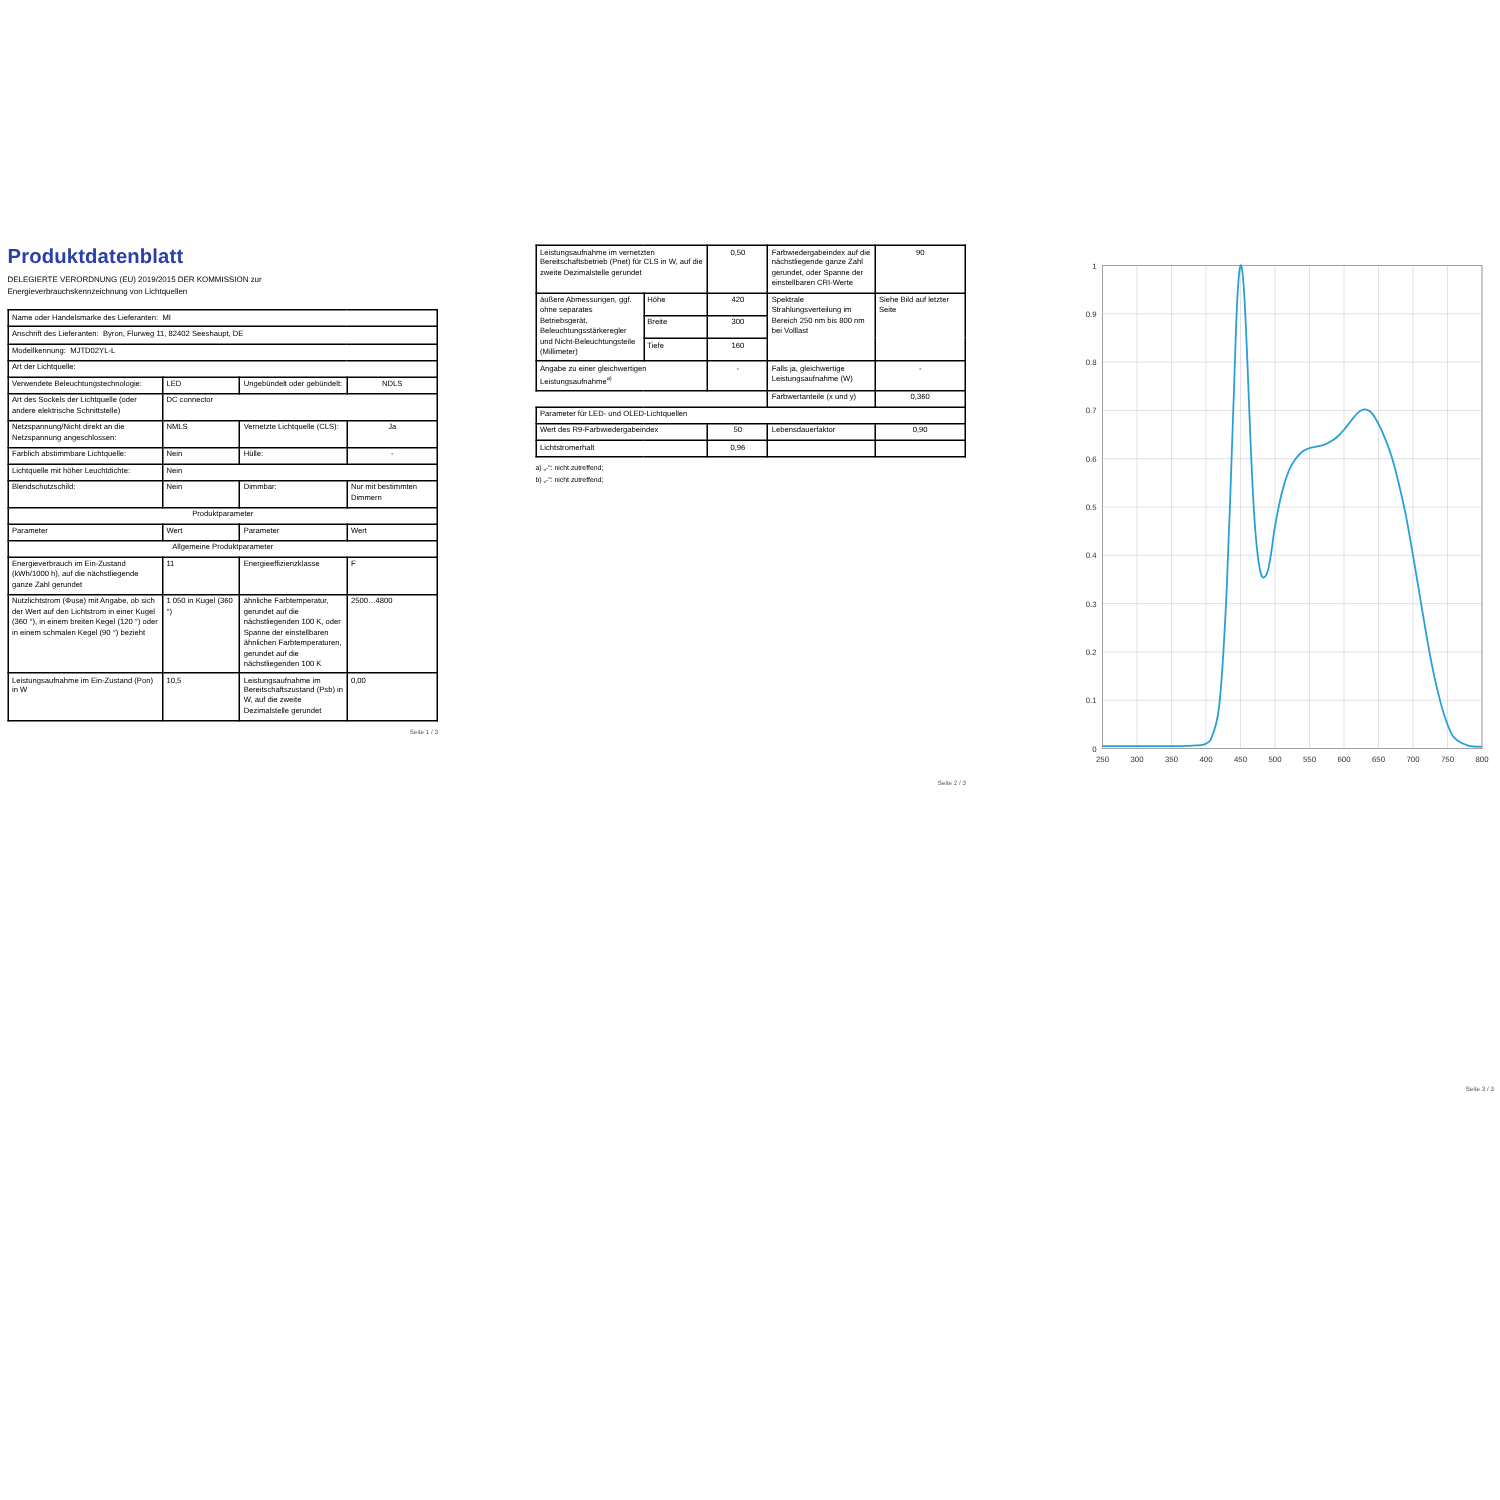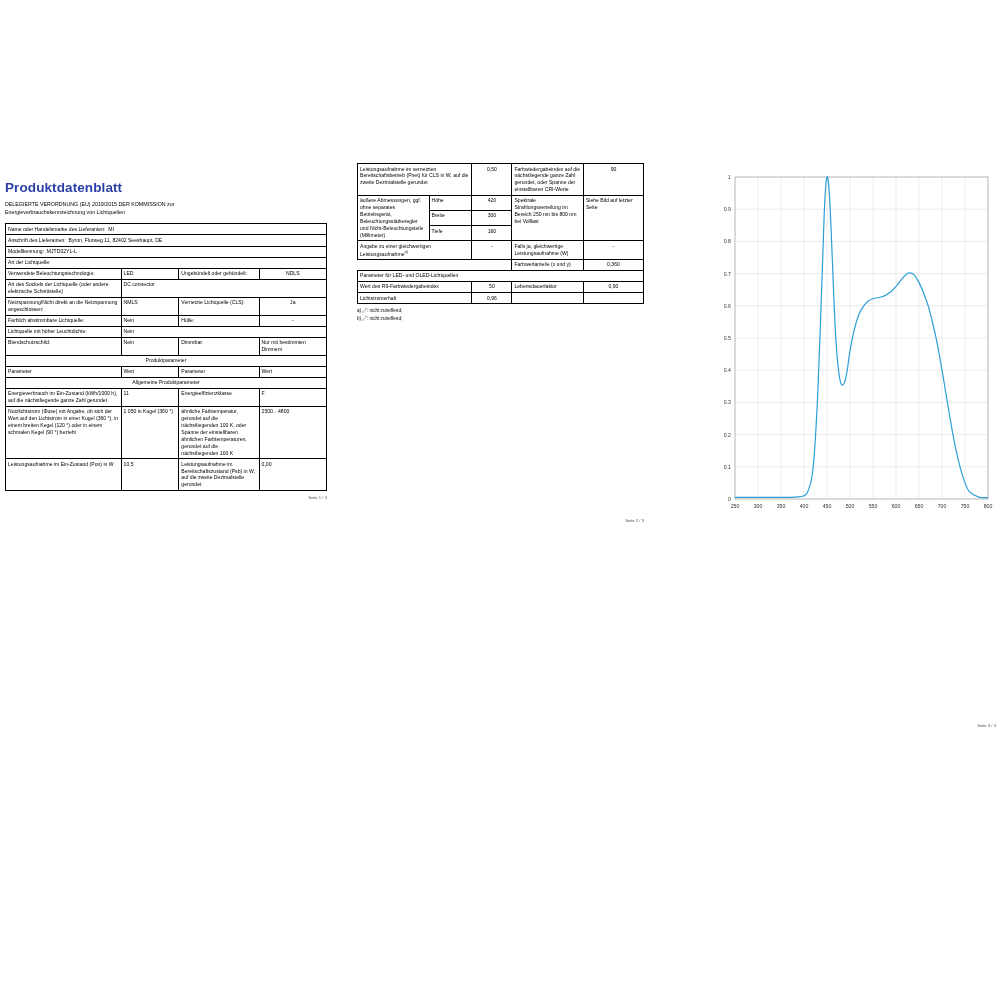--- a/index.html
+++ b/index.html
@@ -13,22 +13,22 @@
   }
   .sheet {
     position: absolute;
     top: 0; left: 0;
     width: 1000px; height: 1000px;
   }
   
   #page1 {
     position: absolute;
     left: 5px;
-    top: 180px;
-    width: 322px;
+    top: 163px;
+    width: 287px;
   }
   .title {
     color: #2b3fa8;
     font-size: 13.5px;
     font-weight: bold;
     margin: 0 0 5px 0;
     letter-spacing: 0.1px;
   }
   .subtitle {
     font-size: 5.3px;

